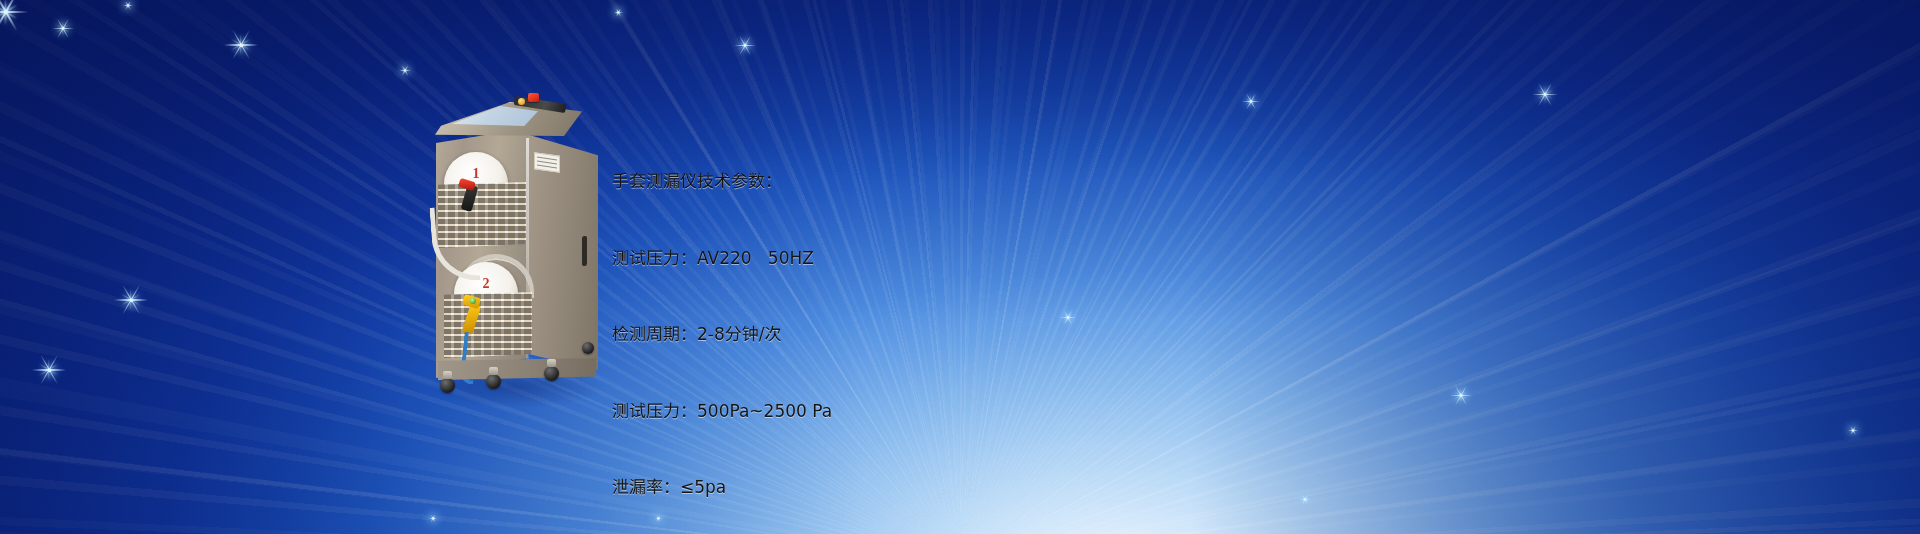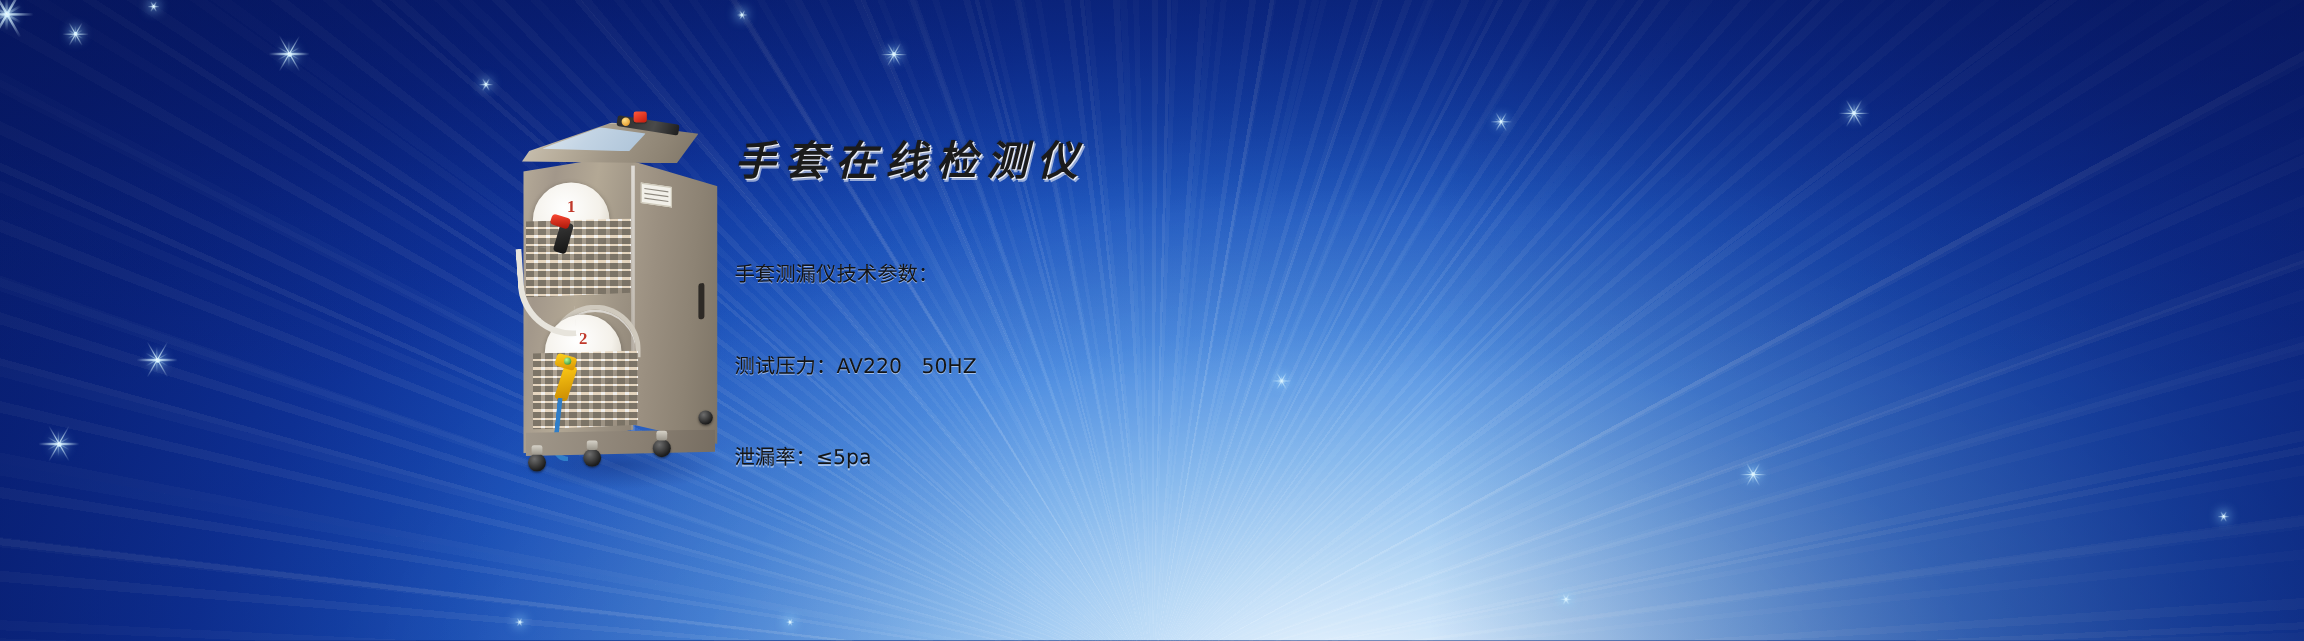--- a/index.html
+++ b/index.html
@@ -459,24 +459,25 @@
     <div class="caster c2">
         <i class="stem"></i>
       </div>
     <div class="caster c3">
         <i class="stem"></i>
       </div>
     <div class="caster c4"></div>
   </div>
 
   <div class="copy">
-    <h1 class="headline">手套在线检测仪</h1>
     <ul class="spec">
       <li>手套测漏仪技术参数：</li>
       <li>测试压力：AV220   50HZ</li>
+      <li>检测周期：2-8分钟/次</li>
+      <li>测试压力：500Pa~2500 Pa</li>
       <li>泄漏率：≤5pa</li>
       
       
       
       
     </ul>
   </div>
 
 </div>
 

